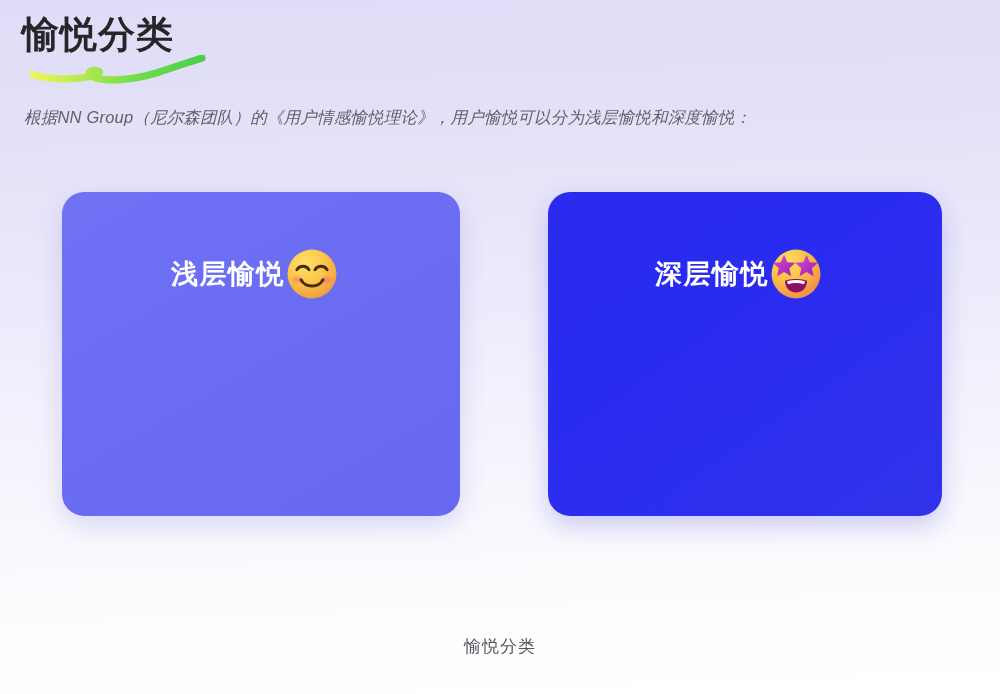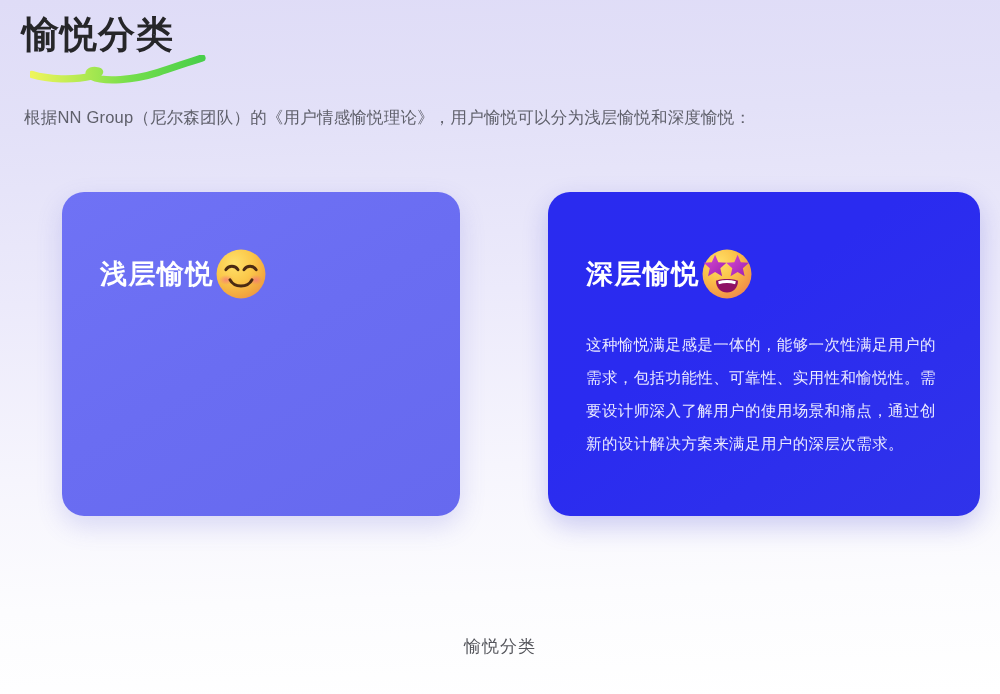--- a/index.html
+++ b/index.html
@@ -57,20 +57,21 @@
   .intro {
     position: absolute;
     left: 24px;
     top: 105px;
     width: 950px;
     font-size: 16.5px;
     line-height: 24px;
     color: #5f606b;
     letter-spacing: 0.2px;
     white-space: nowrap;
+    font-style: italic;
   }
 
   
   .cards {
     position: absolute;
     left: 0;
     top: 192px;
     width: 1000px;
     height: 324px;
   }
@@ -86,30 +87,30 @@
 
   .card-shallow {
     left: 62px;
     width: 398px;
     background: linear-gradient(150deg, #6f72f5 0%, #6a6df2 48%, #6669ef 100%);
     box-shadow: 0 10px 26px rgba(90, 92, 210, 0.20);
   }
 
   .card-deep {
     left: 548px;
-    width: 432px;
+    width: 394px;
     background: linear-gradient(145deg, #2a2bef 0%, #2a2bf0 40%, #3033ea 100%);
     box-shadow: 0 10px 26px rgba(40, 42, 200, 0.22);
   }
 
   .card-head {
     position: relative;
     display: flex;
     align-items: center;
-    justify-content: flex-start;
+    justify-content: center;
     height: 52px;
   }
 
   .card-title {
     font-size: 27px;
     line-height: 34px;
     font-weight: bold;
     color: #ffffff;
     letter-spacing: 1.5px;
   }
@@ -209,18 +210,17 @@
             <stop offset="100%" stop-color="#9b1fb0"></stop>
           </linearGradient>
         </defs>
         <circle cx="32" cy="32" r="29" fill="url(#faceB)"></circle>
         <path d="M32,38 C24,38 19,40 19,40 C19,49 25,54 32,54 C39,54 45,49 45,40 C45,40 40,38 32,38 Z" fill="#8e1064"></path>
         <path d="M21.5,40.5 C25,39.6 28.5,39.2 32,39.2 C35.5,39.2 39,39.6 42.5,40.5 L41.6,44 C38.4,43.2 35.2,42.8 32,42.8 C28.8,42.8 25.6,43.2 22.4,44 Z" fill="#ffffff"></path>
         <path d="M17.5,5.5 L21.7,15.2 L32.2,16.1 L24.3,23.0 L26.6,33.3 L17.5,27.9 L8.4,33.3 L10.7,23.0 L2.8,16.1 L13.3,15.2 Z" transform="translate(-1,4) scale(0.92) translate(3,0)" fill="url(#starB)"></path>
         <path d="M46.5,5.5 L50.7,15.2 L61.2,16.1 L53.3,23.0 L55.6,33.3 L46.5,27.9 L37.4,33.3 L39.7,23.0 L31.8,16.1 L42.3,15.2 Z" transform="translate(-1,4) scale(0.92) translate(3,0)" fill="url(#starB)"></path>
       </svg>
     </div>
-    <div class="card-body">这种愉悦满足感是一体的，能够一次性满足用户的需求，包括功能性、可靠性、实用性和愉悦性。需要设计师深入了解用户的使用场景和痛点，通过创新的设计解决方案来满足用户的深层次需求。</div>
   </div>
 
 </div>
 
 <div class="caption">愉悦分类</div>
 
 </body></html>

